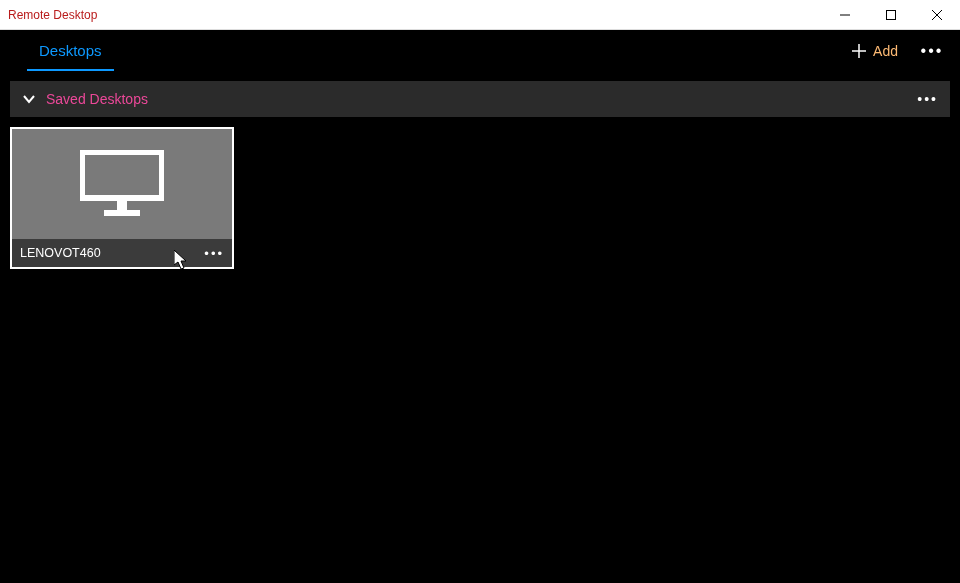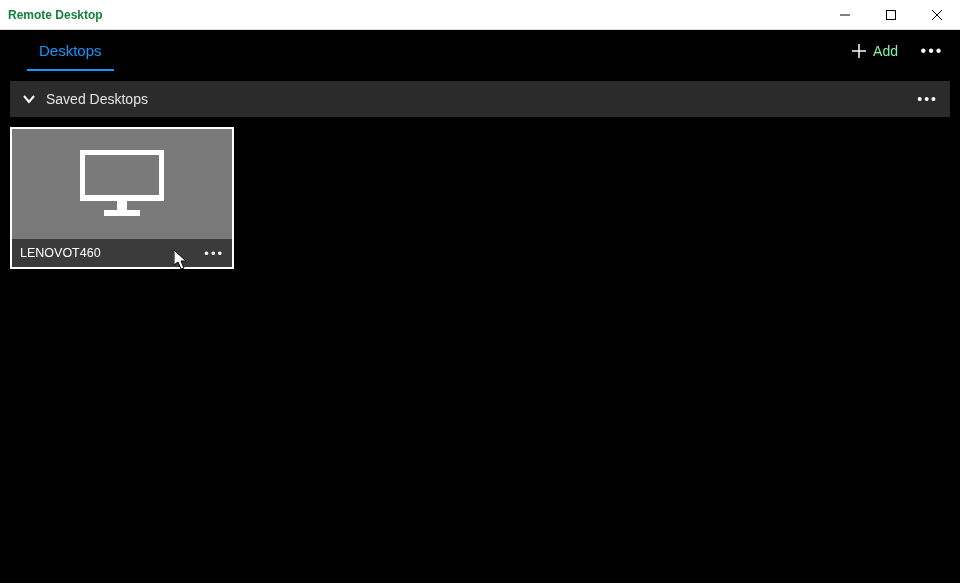--- a/index.html
+++ b/index.html
@@ -20,22 +20,21 @@
       height: 30px;
       background: #fff;
       display: flex;
       align-items: center;
       justify-content: space-between;
       padding-left: 8px;
       border-bottom: 1px solid #ddd;
     }
     .titlebar-title {
       font-size: 12px;
-      color: #15803d;
-      font-weight: bold;
+      color: #b91c1c;
     }
     .titlebar-controls {
       display: flex;
     }
     .titlebar-btn {
       width: 46px;
       height: 30px;
       display: flex;
       align-items: center;
       justify-content: center;
@@ -81,21 +80,21 @@
       display: flex;
       align-items: center;
       gap: 4px;
     }
     .appbar-btn {
       display: flex;
       align-items: center;
       gap: 6px;
       padding: 0 10px;
       height: 40px;
-      color: #86efac;
+      color: #fdba74;
       font-size: 14px;
       cursor: pointer;
     }
     .appbar-btn svg {
       width: 16px;
       height: 16px;
     }
     .appbar-more {
       width: 40px;
       display: flex;
@@ -114,21 +113,21 @@
       display: flex;
       align-items: center;
       justify-content: space-between;
       padding: 0 12px;
       cursor: pointer;
     }
     .section-header-left {
       display: flex;
       align-items: center;
       gap: 10px;
-      color: #e5e5e5;
+      color: #ec4899;
       font-size: 14px;
     }
     .section-header-left svg {
       width: 14px;
       height: 14px;
     }
     .section-more {
       color: #fff;
       font-size: 14px;
       letter-spacing: 2px;

